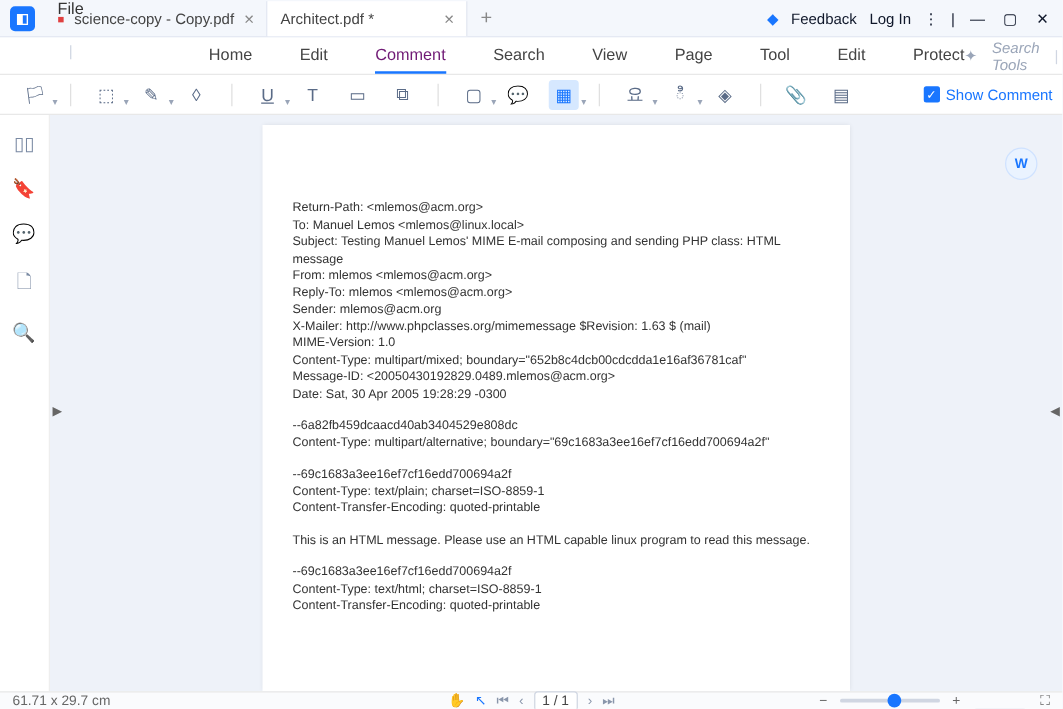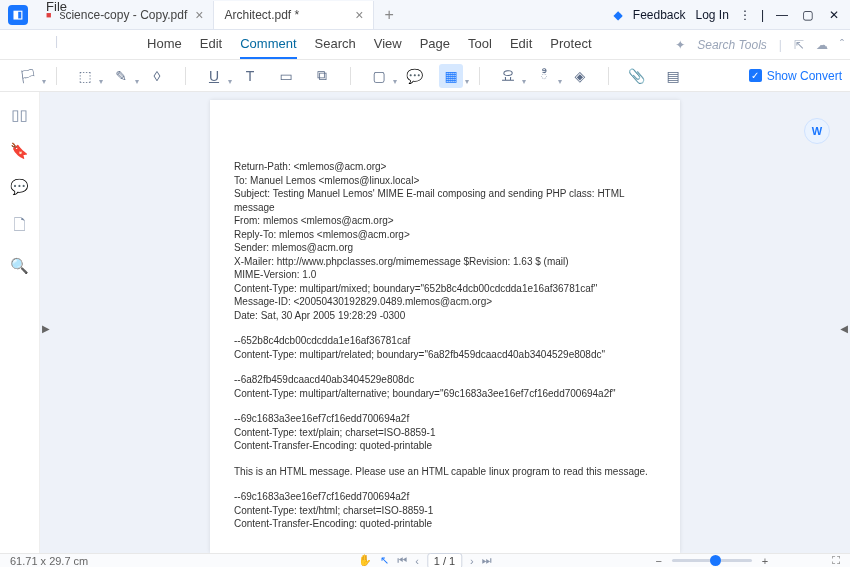--- a/index.html
+++ b/index.html
@@ -12,22 +12,22 @@
 .plus { padding: 0 10px; color: #888; font-size: 16px; }
 .title-right { margin-left: auto; display: flex; align-items: center; gap: 10px; padding-right: 8px; }
 .title-right span { font-size: 12px; color: #0f172a; }
 .win-btns { display: flex; gap: 10px; color: #666; font-size: 12px; }
 .win-btns span { width: 16px; text-align: center; }
 .menubar { display: flex; align-items: center; height: 30px; background: #fff; border-bottom: 1px solid #e8e8e8; padding: 0 6px; }
 .menu-left { display: flex; align-items: center; gap: 20px; flex-direction: column; }
 .menu-left .file { font-size: 13px; padding: 0 6px; }
 .menu-icons { display: flex; gap: 10px; color: #6b7c93; font-size: 13px; align-items: center; }
 .menu-tabs { display: flex; gap: 18px; margin-left: 40px; font-size: 13px; color: #444; }
-.menu-tabs .mtab { padding: 6px 0; cursor: pointer; }
-.menu-tabs .mtab.active { color: #0369a1; border-bottom: 2px solid #1976ff; font-weight: 500; }
+.menu-tabs .mtab { padding: 6px 0; cursor: pointer; margin-left: 20px; }
+.menu-tabs .mtab.active { color: #701a75; border-bottom: 2px solid #1976ff; font-weight: 500; }
 .menu-right { margin-left: auto; display: flex; align-items: center; gap: 12px; color: #9aa5b8; font-size: 12px; }
 .toolbar { display: flex; align-items: center; height: 32px; background: #fff; border-bottom: 1px solid #e8e8e8; padding: 0 8px; gap: 8px; }
 .tool-group { display: flex; align-items: center; gap: 12px; padding: 0 8px; }
 .sep { width: 1px; height: 18px; background: #e0e0e0; }
 .tool-btn { display: flex; align-items: center; justify-content: center; width: 24px; height: 24px; color: #5a6b87; font-size: 14px; border-radius: 3px; position: relative; }
 .tool-btn.selected { background: #d6e8ff; color: #1976ff; }
 .tool-btn .dd { font-size: 8px; color: #9aa5b8; position: absolute; right: -6px; bottom: 2px; }
 .toolbar-right { margin-left: auto; display: flex; align-items: center; gap: 12px; color: #5a6b87; }
 .show-comment { display: flex; align-items: center; gap: 5px; color: #1976ff; font-size: 12px; }
 .checkbox { width: 13px; height: 13px; background: #1976ff; border-radius: 2px; color: #fff; display: flex; align-items: center; justify-content: center; font-size: 10px; }
@@ -146,21 +146,21 @@
     <span class="tool-btn">◈</span>
   </div>
   <div class="sep"></div>
   <div class="tool-group">
     <span class="tool-btn">📎</span>
     <span class="tool-btn">▤</span>
   </div>
   <div class="toolbar-right">
     <div class="show-comment">
       <span class="checkbox">✓</span>
-      <span>Show Convert</span>
+      <span>Show Comment</span>
     </div>
   </div>
 </div>
 
 <div class="workspace">
   <div class="left-rail">
     <span>▯▯</span>
     <span>🔖</span>
     <span>💬</span>
     <span>🗋</span>
@@ -175,22 +175,20 @@
 To: Manuel Lemos &lt;mlemos@linux.local&gt;
 Subject: Testing Manuel Lemos' MIME E-mail composing and sending PHP class: HTML message
 From: mlemos &lt;mlemos@acm.org&gt;
 Reply-To: mlemos &lt;mlemos@acm.org&gt;
 Sender: mlemos@acm.org
 X-Mailer: http://www.phpclasses.org/mimemessage $Revision: 1.63 $ (mail)
 MIME-Version: 1.0
 Content-Type: multipart/mixed; boundary="652b8c4dcb00cdcdda1e16af36781caf"
 Message-ID: &lt;20050430192829.0489.mlemos@acm.org&gt;
 Date: Sat, 30 Apr 2005 19:28:29 -0300</div>
-      <div class="content-block">--652b8c4dcb00cdcdda1e16af36781caf
-Content-Type: multipart/related; boundary="6a82fb459dcaacd40ab3404529e808dc"</div>
       <div class="content-block">--6a82fb459dcaacd40ab3404529e808dc
 Content-Type: multipart/alternative; boundary="69c1683a3ee16ef7cf16edd700694a2f"</div>
       <div class="content-block">--69c1683a3ee16ef7cf16edd700694a2f
 Content-Type: text/plain; charset=ISO-8859-1
 Content-Transfer-Encoding: quoted-printable</div>
       <div class="content-block">This is an HTML message. Please use an HTML capable linux program to read this message.</div>
       <div class="content-block">--69c1683a3ee16ef7cf16edd700694a2f
 Content-Type: text/html; charset=ISO-8859-1
 Content-Transfer-Encoding: quoted-printable</div>
 

